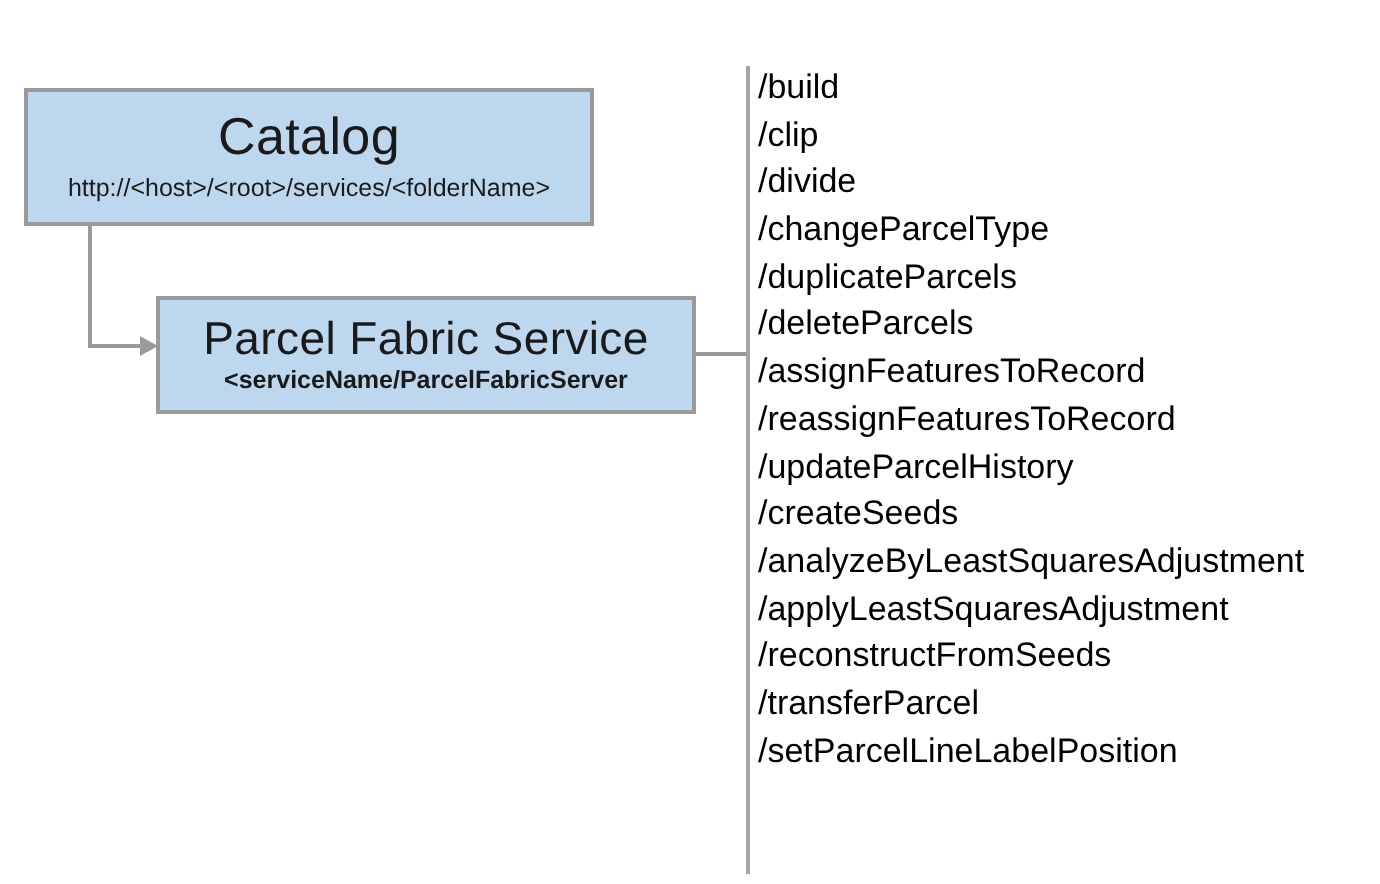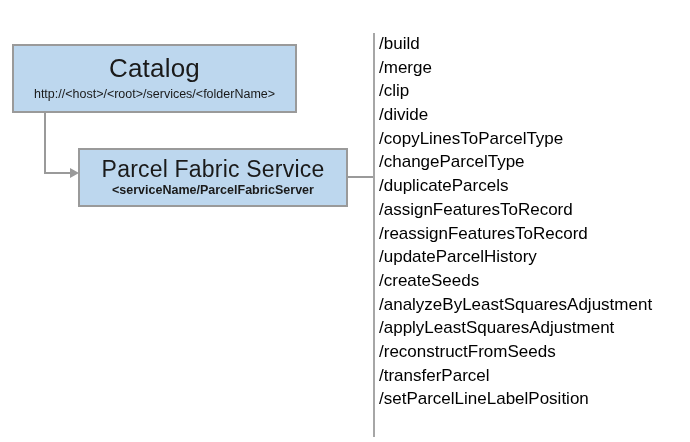--- a/index.html
+++ b/index.html
@@ -143,26 +143,25 @@
   </div>
 
   <div class="conn" id="conn-drop"></div>
   <div class="conn" id="conn-run"></div>
   <div id="conn-arrow"></div>
   <div class="conn" id="conn-stub"></div>
   <div id="ops-rail"></div>
 
   <ul id="ops-list">
     <li>/build</li>
-    <li>/merge</li>
     <li>/clip</li>
     <li>/divide</li>
-    <li>/copyLinesToParcelType</li>
     <li>/changeParcelType</li>
     <li>/duplicateParcels</li>
+    <li>/deleteParcels</li>
     <li>/assignFeaturesToRecord</li>
     <li>/reassignFeaturesToRecord</li>
     <li>/updateParcelHistory</li>
     <li>/createSeeds</li>
     <li>/analyzeByLeastSquaresAdjustment</li>
     <li>/applyLeastSquaresAdjustment</li>
     <li>/reconstructFromSeeds</li>
     <li>/transferParcel</li>
     <li>/setParcelLineLabelPosition</li>
   </ul>

